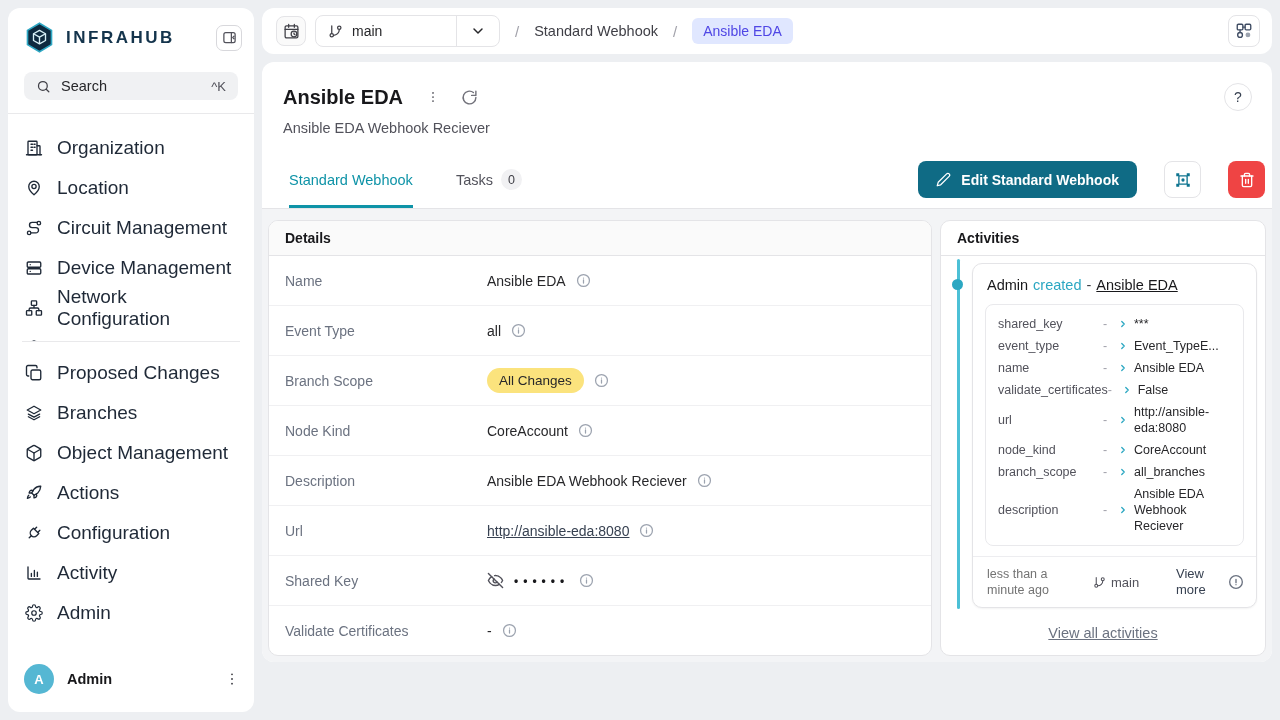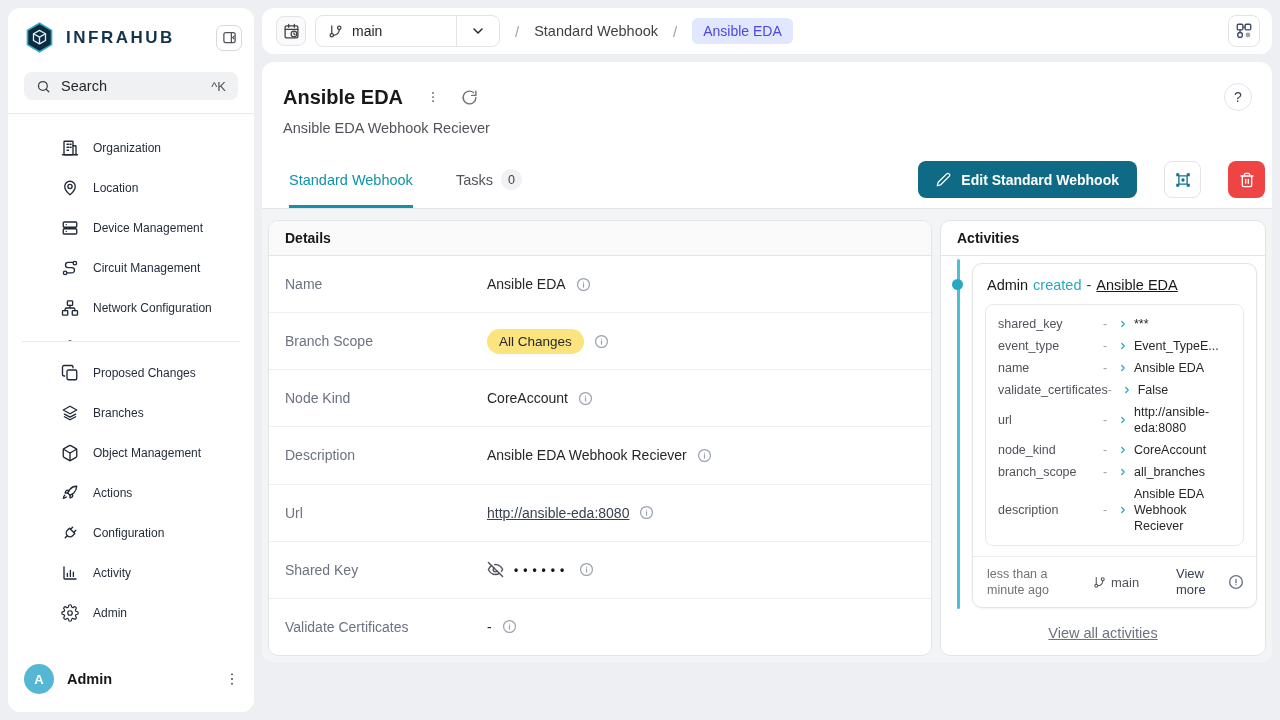--- a/index.html
+++ b/index.html
@@ -18,21 +18,21 @@
   .sb-head { display:flex; align-items:center; padding:13px 12px 8px 15px; }
   .logo-svg { width:33px; height:33px; flex:none; }
   .brand-name { font-weight:bold; font-size:17px; letter-spacing:2.5px; color:#14344c; margin-left:10px; flex:1; }
   .collapse-btn { width:26px; height:26px; border:1px solid #d8d8dc; border-radius:7px; background:#fff;
     display:flex; align-items:center; justify-content:center; color:#52525b; cursor:pointer; }
   .search-box { margin:10px 16px 0; height:28px; background:#f0f1f3; border-radius:8px;
     display:flex; align-items:center; padding:0 12px; gap:10px; font-size:14.5px; color:#27272a; cursor:pointer; }
   .search-box svg { color:#3f3f46; }
   .search-shortcut { margin-left:auto; color:#52525b; font-size:13px; }
   .nav1 { margin-top:13px; border-top:1px solid #e9e9eb; padding-top:14px; height:228px; overflow:hidden; }
-  .nav-item { height:40px; display:flex; align-items:center; gap:14px; padding:0 17px; font-size:12px; color:#1f2937; cursor:pointer;margin-left:36px; }
+  .nav-item { height:40px; display:flex; align-items:center; gap:14px; padding:0 17px; font-size:19px; color:#1f2937; cursor:pointer; }
   .nav-item svg { width:18px; height:18px; flex:none; color:#1f2937; }
   .sb-divider { border-top:1px solid #e9e9eb; margin:0 14px; }
   .nav2 { padding-top:11px; }
   .sb-footer { margin-top:auto; display:flex; align-items:center; gap:13px; padding:12px 14px 18px 16px; }
   .avatar { width:30px; height:30px; border-radius:50%; background:#55b7d3; color:#fff;
     display:flex; align-items:center; justify-content:center; font-size:13px; font-weight:bold; flex:none; }
   .user-name { font-weight:bold; font-size:14.5px; color:#18181b; flex:1; }
   .kebab-btn { color:#3f3f46; cursor:pointer; display:flex; }
 
   
@@ -160,33 +160,33 @@
     </div>
     <div class="nav-item">
       <svg class="ic" viewBox="0 0 24 24" fill="none" stroke="currentColor" stroke-width="1.8" stroke-linecap="round" stroke-linejoin="round">
         <path d="M12 21s-7-5.6-7-11a7 7 0 0 1 14 0c0 5.4-7 11-7 11Z"></path>
           <circle cx="12" cy="10" r="2.8"></circle>
       </svg>
       <span>Location</span>
     </div>
     <div class="nav-item">
       <svg class="ic" viewBox="0 0 24 24" fill="none" stroke="currentColor" stroke-width="1.8" stroke-linecap="round" stroke-linejoin="round">
+        <circle cx="5.5" cy="18.5" r="2.3"></circle>
+          <circle cx="18.5" cy="5.5" r="2.3"></circle>
+          <path d="M8 18.5h6.5a3.5 3.5 0 0 0 0-7h-5a3.5 3.5 0 0 1 0-7H16"></path>
+      </svg>
+      <span>Circuit Management</span>
+    </div>
+    <div class="nav-item">
+      <svg class="ic" viewBox="0 0 24 24" fill="none" stroke="currentColor" stroke-width="1.8" stroke-linecap="round" stroke-linejoin="round">
         <rect x="3" y="4" width="18" height="7" rx="1.5"></rect>
           <rect x="3" y="13" width="18" height="7" rx="1.5"></rect>
           <path d="M7 7.5h.01M7 16.5h.01"></path>
       </svg>
       <span>Device Management</span>
-    </div>
-    <div class="nav-item">
-      <svg class="ic" viewBox="0 0 24 24" fill="none" stroke="currentColor" stroke-width="1.8" stroke-linecap="round" stroke-linejoin="round">
-        <circle cx="5.5" cy="18.5" r="2.3"></circle>
-          <circle cx="18.5" cy="5.5" r="2.3"></circle>
-          <path d="M8 18.5h6.5a3.5 3.5 0 0 0 0-7h-5a3.5 3.5 0 0 1 0-7H16"></path>
-      </svg>
-      <span>Circuit Management</span>
     </div>
     <div class="nav-item">
       <svg class="ic" viewBox="0 0 24 24" fill="none" stroke="currentColor" stroke-width="1.8" stroke-linecap="round" stroke-linejoin="round">
         <rect x="8.5" y="2.5" width="7" height="6" rx="1"></rect>
           <rect x="2" y="15.5" width="7" height="6" rx="1"></rect>
           <rect x="15" y="15.5" width="7" height="6" rx="1"></rect>
           <path d="M12 8.5v3.5M5.5 15.5V14a2 2 0 0 1 2-2h9a2 2 0 0 1 2 2v1.5"></path>
       </svg>
       <span>Network Configuration</span>
     </div>
@@ -385,20 +385,32 @@
           <span>Ansible EDA</span>
           <span class="info-ic">
               <svg class="ic" width="15" height="15" viewBox="0 0 24 24" fill="none" stroke="currentColor" stroke-width="2" stroke-linecap="round">
                 <circle cx="12" cy="12" r="9.5"></circle>
                 <path d="M12 11v5M12 8h.01"></path>
               </svg>
             </span>
         </div>
       </div>
 
+      <div class="detail-row">
+        <div class="detail-label">Event Type</div>
+        <div class="detail-value">
+          <span>all</span>
+          <span class="info-ic">
+              <svg class="ic" width="15" height="15" viewBox="0 0 24 24" fill="none" stroke="currentColor" stroke-width="2" stroke-linecap="round">
+                <circle cx="12" cy="12" r="9.5"></circle>
+                <path d="M12 11v5M12 8h.01"></path>
+              </svg>
+            </span>
+        </div>
+      </div>
 
       <div class="detail-row">
         <div class="detail-label">Branch Scope</div>
         <div class="detail-value">
           <span class="badge-yellow">All Changes</span>
           <span class="info-ic">
               <svg class="ic" width="15" height="15" viewBox="0 0 24 24" fill="none" stroke="currentColor" stroke-width="2" stroke-linecap="round">
                 <circle cx="12" cy="12" r="9.5"></circle>
                 <path d="M12 11v5M12 8h.01"></path>
               </svg>

